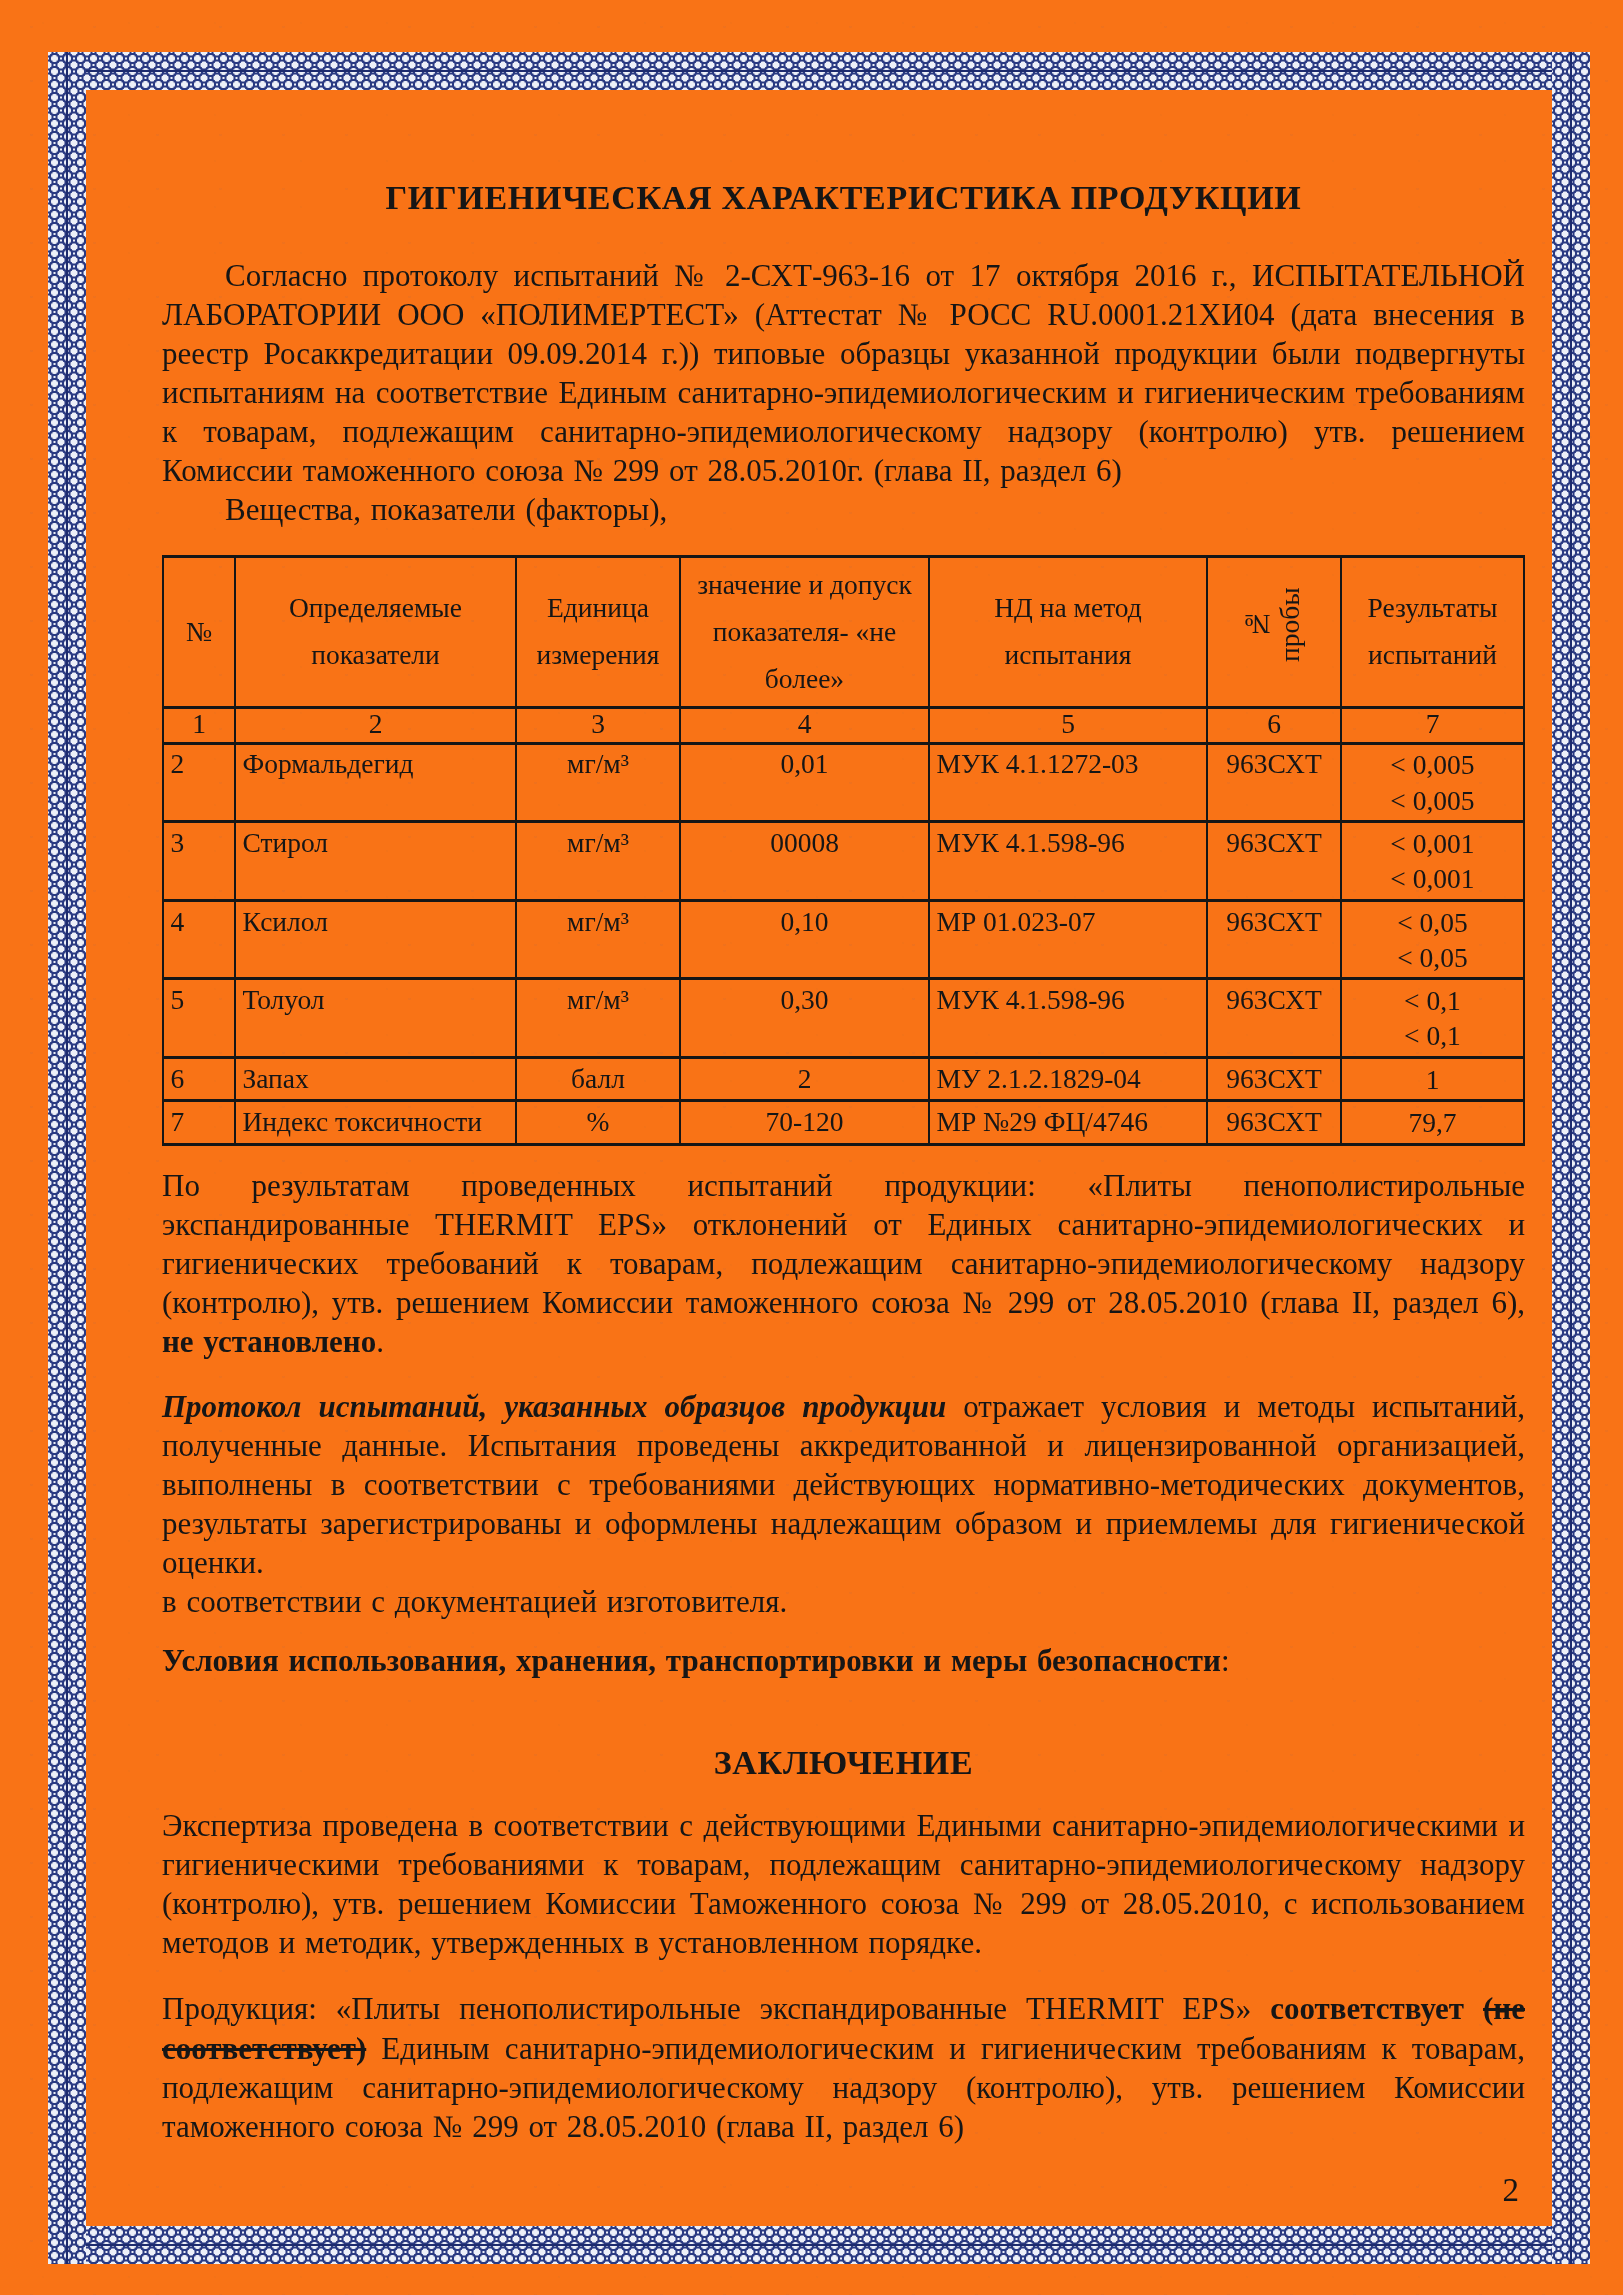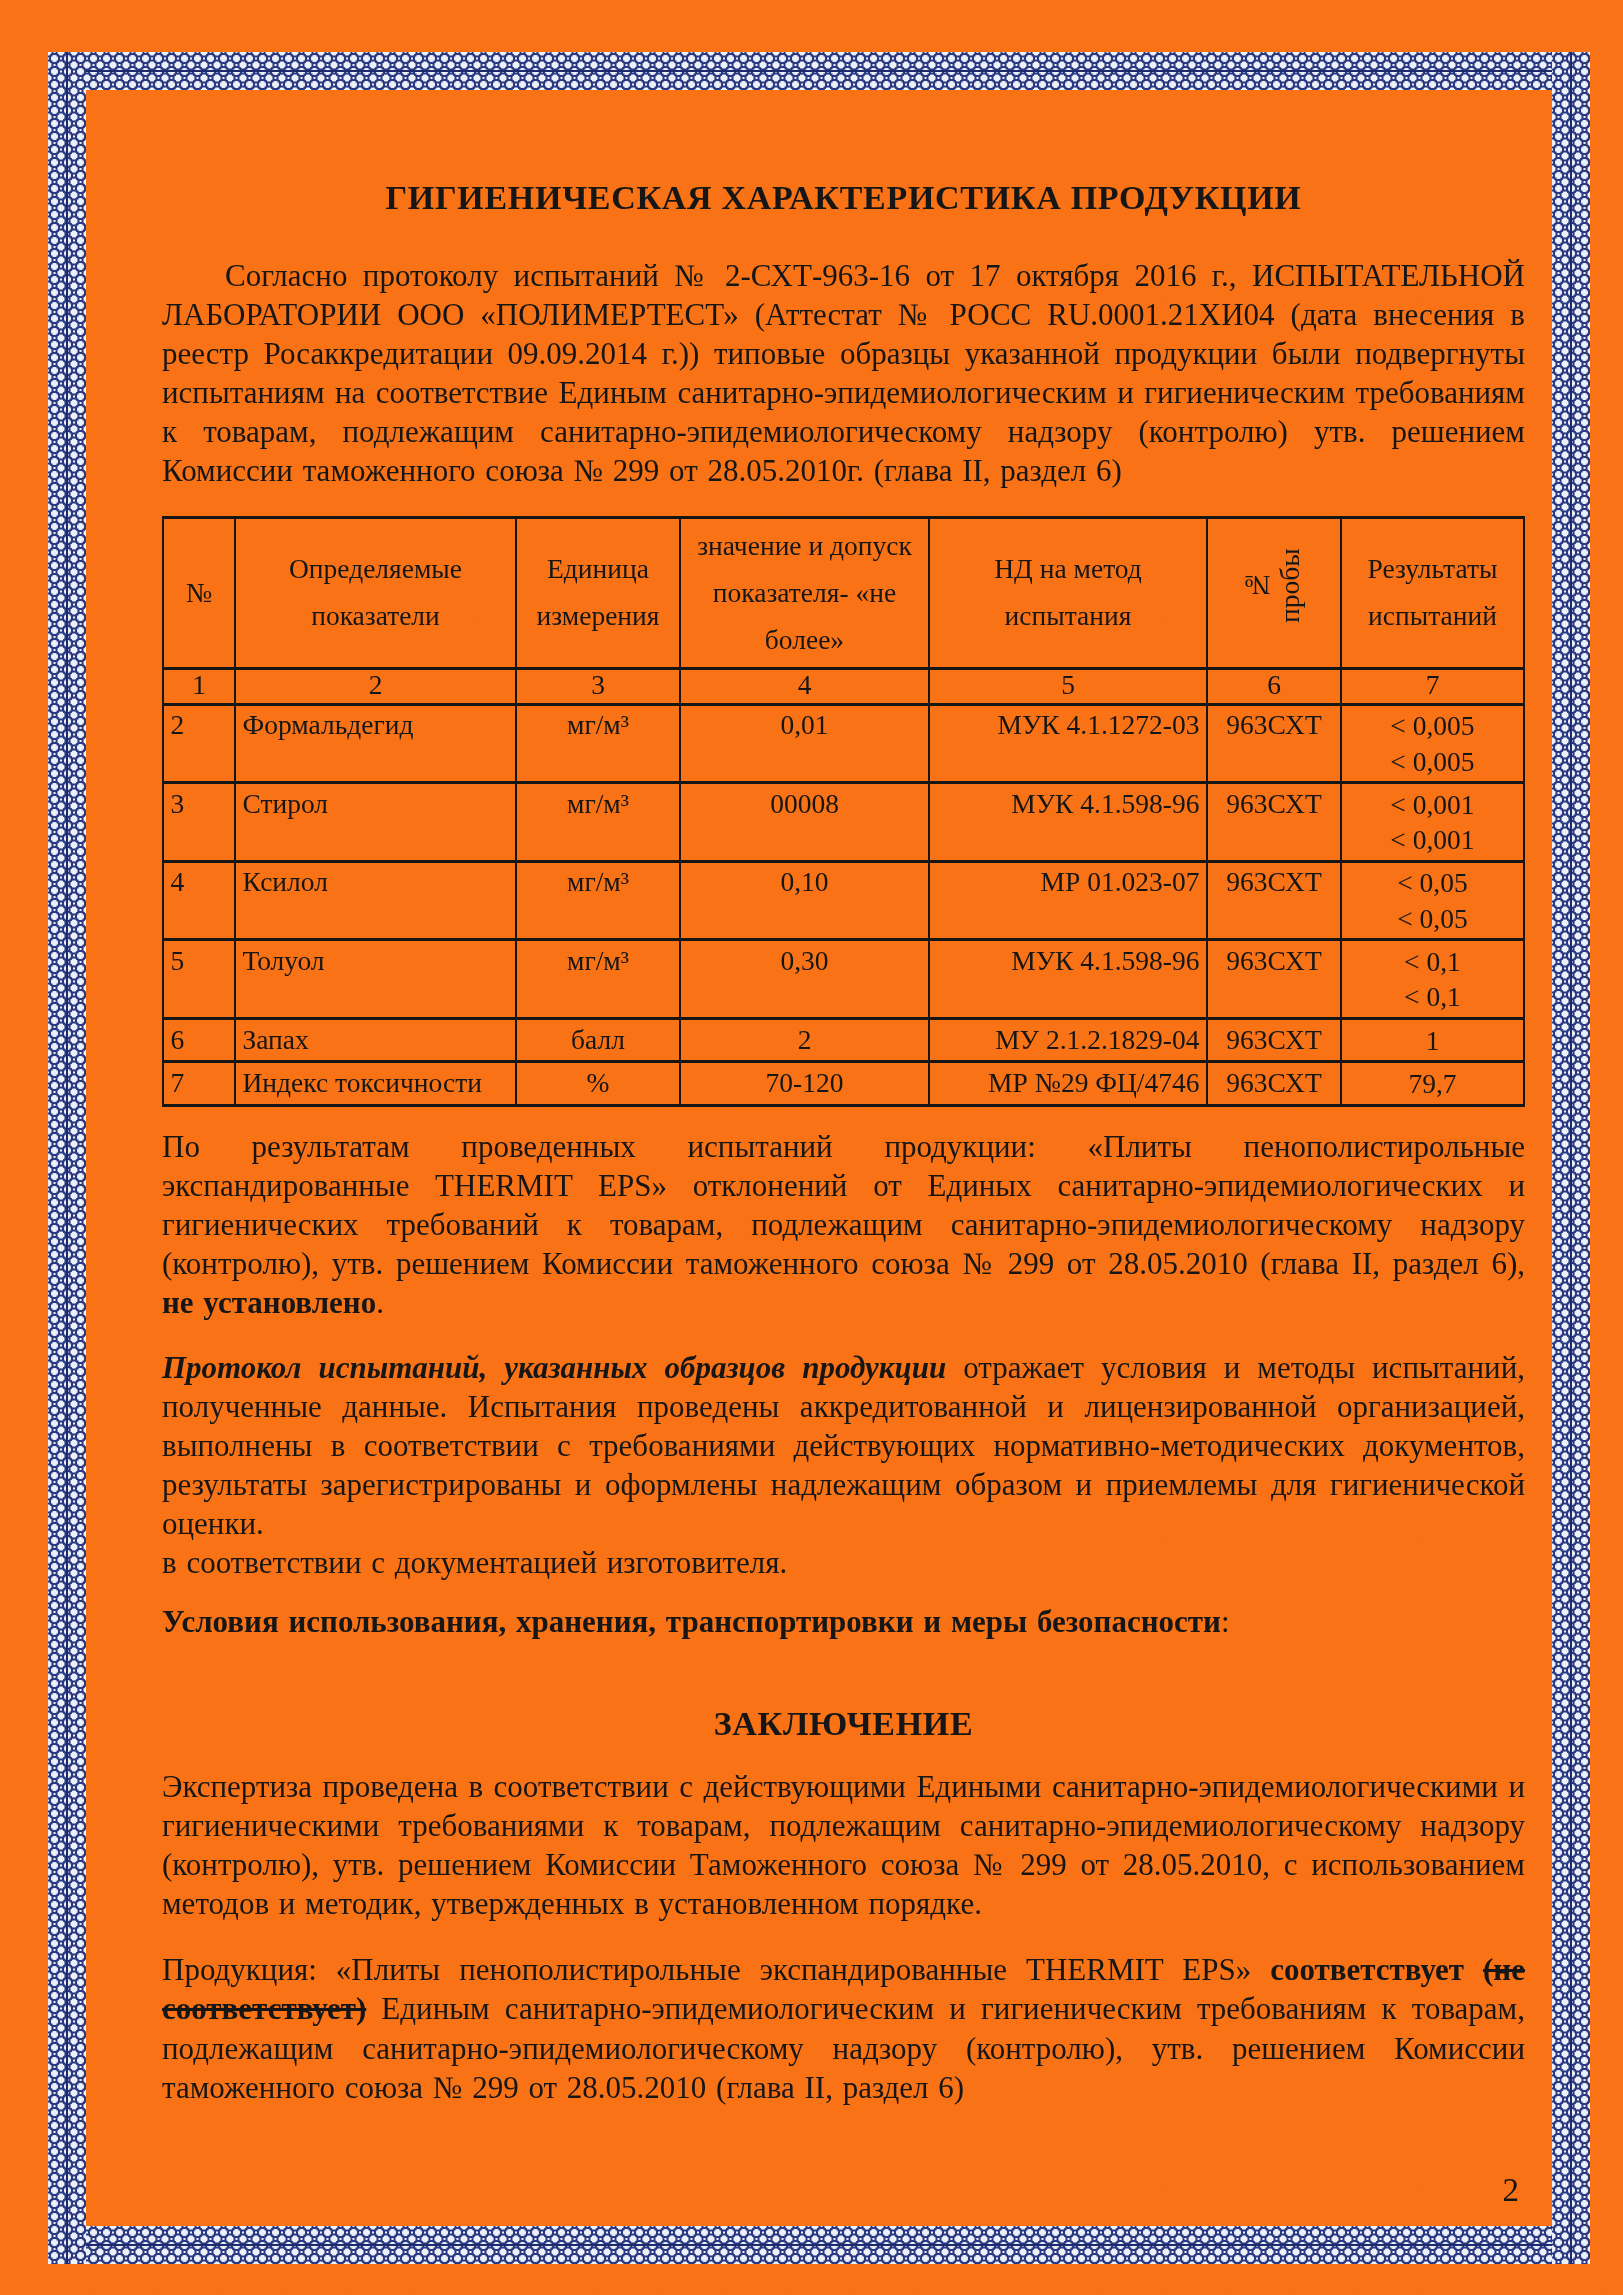--- a/index.html
+++ b/index.html
@@ -109,21 +109,21 @@
     line-height:1.15;
     max-height:92px;
     white-space:normal;
   }
   .row-colnums td{
     text-align:center;height:30px;line-height:1.05;padding:1.3px 3.9px;
   }
   .cell-num{text-align:left;padding-left:10.5px;}
   .cell-indicator{text-align:left;padding-left:14.4px;border-radius:24px;}
   .cell-unit,.cell-value,.cell-sample{text-align:center;}
-  .cell-method{text-align:right;vertical-align:middle;}
+  .cell-method{text-align:left;vertical-align:middle;}
   .cell-results{text-align:center;white-space:pre-line;line-height:1.28;}
   .row-tall td{height:68px;}
   .row-short td{height:31px;}
 
   .page-number{
     position:absolute;
     top:2172px;
     left:1460px;
     width:59px;
     text-align:right;
@@ -141,20 +141,21 @@
     <div class="gb gb-left"></div>
     <div class="gb gb-right"></div>
   </div>
 
   <div class="content">
 
     <h1 class="doc-title">ГИГИЕНИЧЕСКАЯ ХАРАКТЕРИСТИКА ПРОДУКЦИИ</h1>
 
     <p class="para indent m-intro"><span>Согласно протоколу испытаний № 2-СХТ-963-16 от 17 октября 2016 г., ИСПЫТАТЕЛЬНОЙ ЛАБОРАТОРИИ ООО «ПОЛИМЕРТЕСТ» (Аттестат № РОСС RU.0001.21ХИ04 (дата внесения в реестр Росаккредитации 09.09.2014 г.)) типовые образцы указанной продукции были подвергнуты испытаниям на соответствие Единым санитарно-эпидемиологическим и гигиеническим требованиям к товарам, подлежащим санитарно-эпидемиологическому надзору (контролю) утв. решением Комиссии таможенного союза № 299 от 28.05.2010г. (глава II, раздел 6)</span></p>
 
+    <p class="para indent m-caption"><span>Вещества, показатели (факторы),</span></p>
 
     <table class="doc-table">
       <colgroup>
         <col style="width:72px">
         <col style="width:281px">
         <col style="width:164px">
         <col style="width:249px">
         <col style="width:278px">
         <col style="width:134px">
         <col style="width:183px">

